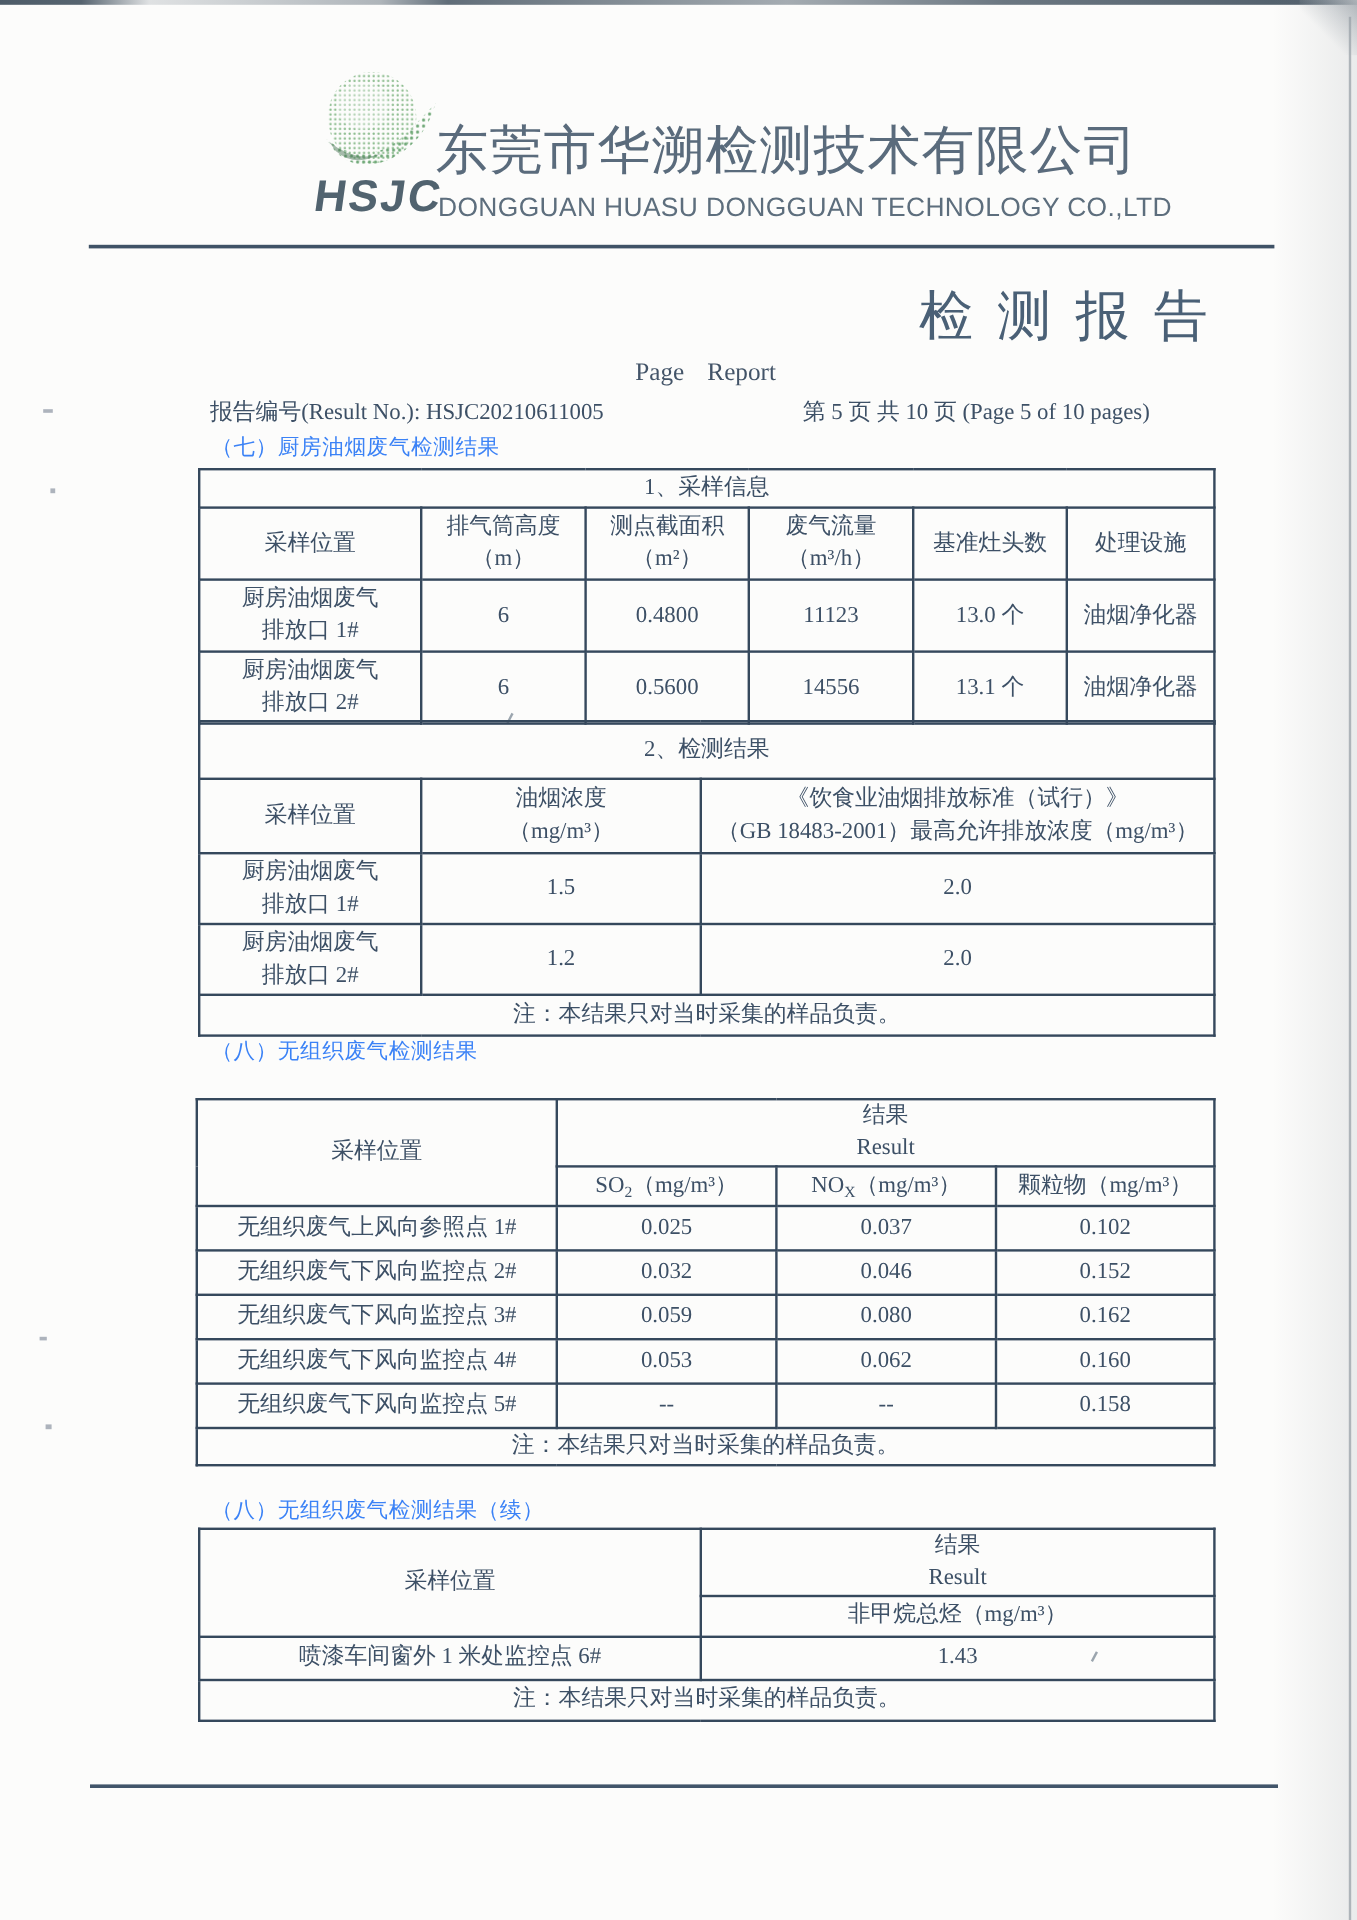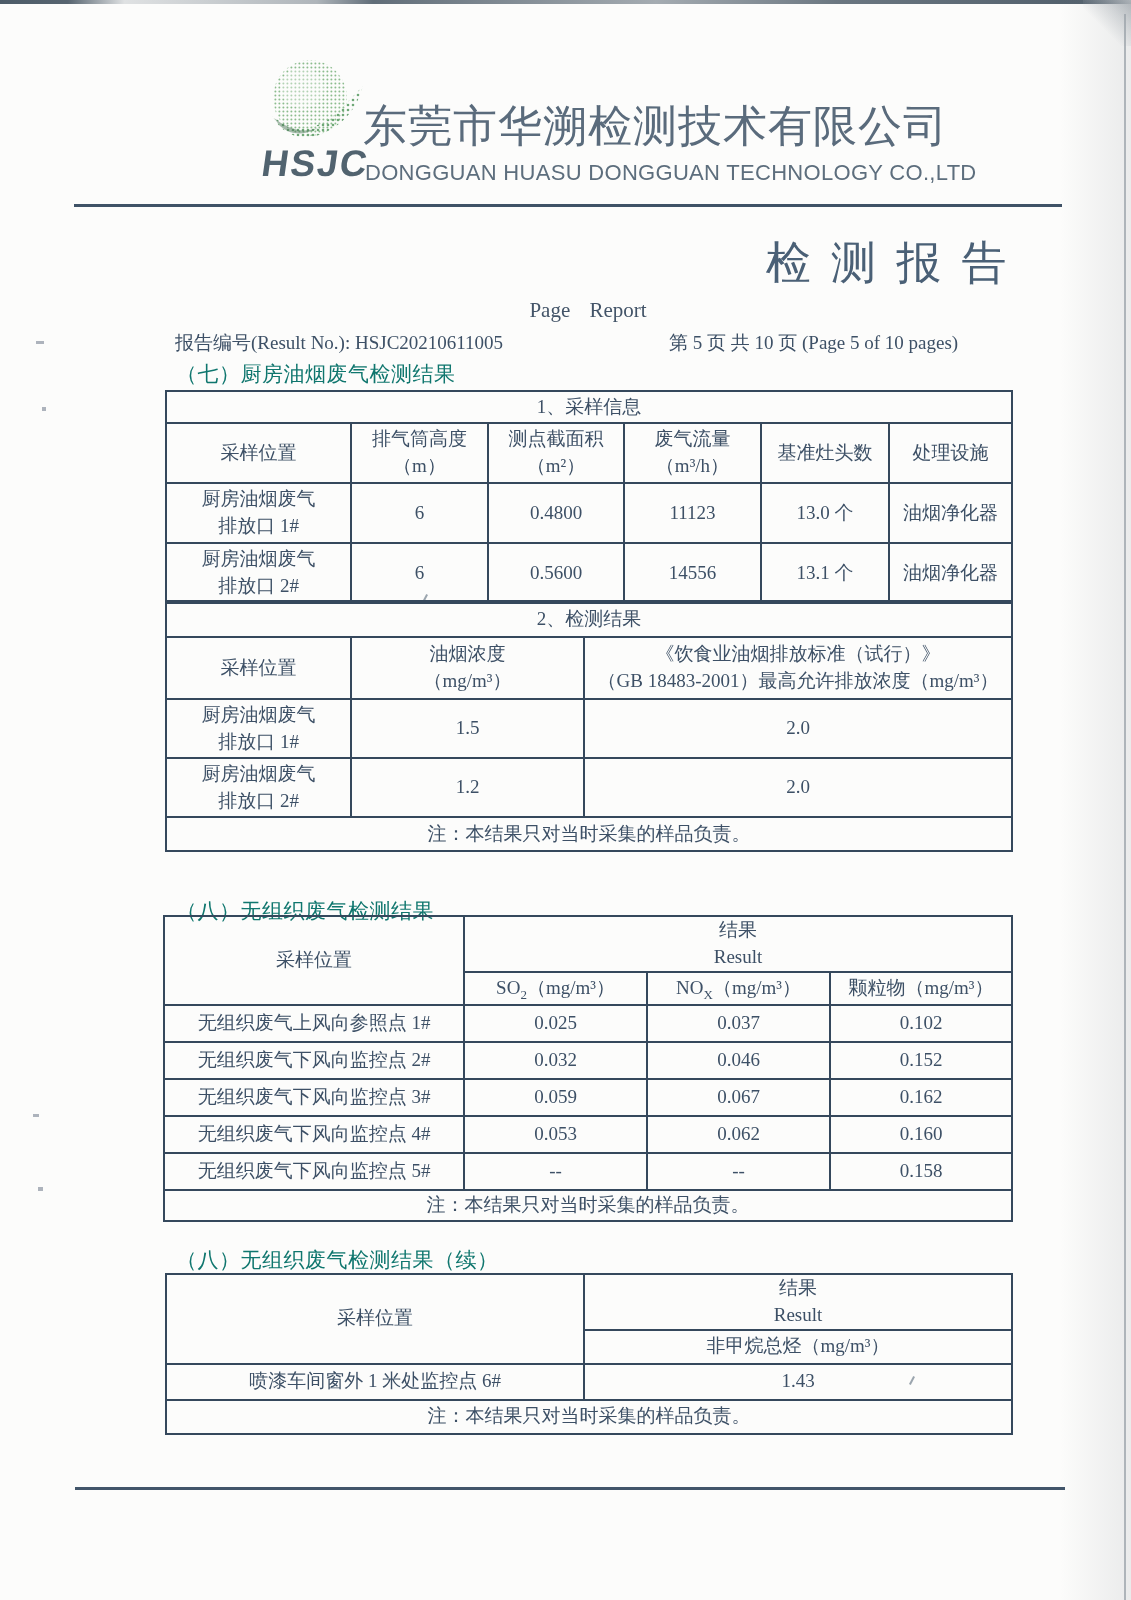--- a/index.html
+++ b/index.html
@@ -37,21 +37,21 @@
     letter-spacing:.3px;color:#5d6e7d;}
   .header-rule{position:absolute;left:74px;top:204px;width:988px;height:3px;background:#3f5266;}
   .bottom-rule{position:absolute;left:75px;top:1487px;width:990px;height:3px;background:#42556a;}
   
   .doc-title{position:absolute;left:165px;top:233px;width:846px;text-align:right;
     font-size:45px;letter-spacing:.1em;color:#4a6076;font-weight:500;}
   .doc-subtitle{position:absolute;left:165px;top:298px;width:846px;text-align:center;
     font-size:21px;word-spacing:14px;color:#435468;}
   .meta-left{position:absolute;left:175px;top:330px;font-size:19px;color:#3d5066;}
   .meta-right{position:absolute;left:669px;top:330px;font-size:19px;color:#3d5066;}
-  .sec-heading{position:absolute;font-size:21px;color:#0f766e;letter-spacing:.5px;}
+  .sec-heading{position:absolute;font-size:18px;color:#3b82f6;letter-spacing:.5px;}
   
   table.tbl{position:absolute;border-collapse:collapse;table-layout:fixed;}
   table.tbl td{border:2px solid #35485c;text-align:center;vertical-align:middle;
     font-size:19px;line-height:1.42;padding:0;color:#3d5066;overflow:hidden;}
   td.band{text-align:left;padding-left:14px;}
   td.note{text-align:left;padding-left:12px;}
   td .l2:empty{display:none;}
   sub.chem{font-size:13px;line-height:0;}
   .small-std{font-size:18.5px;}
 </style>
@@ -159,21 +159,21 @@
   </tbody>
     </table>
 
   <table class="tbl" style="left:165px;top:600px;width:846px;">
     <colgroup>
         <col style="width:185px">
         <col style="width:233px">
         <col style="width:428px">
       </colgroup>
     <tbody>
-        <tr style="height:36px">
+        <tr style="height:48px">
       <td colspan="3" class="band">2、检测结果</td>
     </tr>
     <tr style="height:62px">
       <td>采样位置</td>
       <td>
             <div class="l1">油烟浓度</div>
             <div class="l2">（mg/m³）</div>
           </td>
       <td class="small-std">
             <div class="l1">《饮食业油烟排放标准（试行）》</div>
@@ -195,21 +195,21 @@
           </td>
       <td>1.2</td>
       <td>2.0</td>
     </tr>
     <tr style="height:34px">
       <td colspan="3" class="note">注：本结果只对当时采集的样品负责。</td>
     </tr>
   </tbody>
     </table>
 
-  <div class="sec-heading" style="left:176px;top:897px;">（八）无组织废气检测结果</div>
+  <div class="sec-heading" style="left:176px;top:864px;">（八）无组织废气检测结果</div>
 
   <table class="tbl" style="left:163px;top:915px;width:848px;">
     <colgroup>
         <col style="width:300px">
         <col style="width:183px">
         <col style="width:183px">
         <col style="width:182px">
       </colgroup>
     <tbody>
         <tr style="height:48px">
@@ -232,21 +232,21 @@
     </tr>
     <tr style="height:37px">
       <td>无组织废气下风向监控点 2#</td>
       <td>0.032</td>
       <td>0.046</td>
       <td>0.152</td>
     </tr>
     <tr style="height:37px">
       <td>无组织废气下风向监控点 3#</td>
       <td>0.059</td>
-      <td>0.067</td>
+      <td>0.080</td>
       <td>0.162</td>
     </tr>
     <tr style="height:37px">
       <td>无组织废气下风向监控点 4#</td>
       <td>0.053</td>
       <td>0.062</td>
       <td>0.160</td>
     </tr>
     <tr style="height:37px">
       <td>无组织废气下风向监控点 5#</td>

